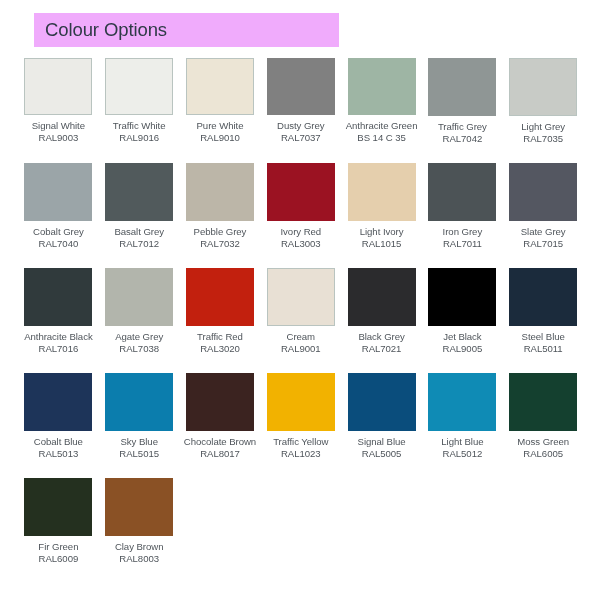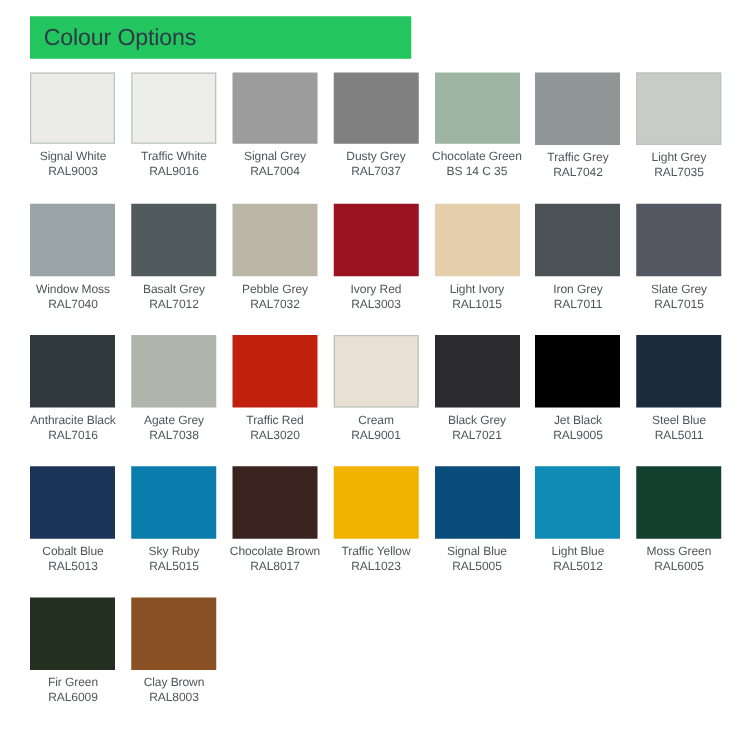--- a/index.html
+++ b/index.html
@@ -11,23 +11,23 @@
     overflow: hidden;
   }
   #page {
     position: relative;
     width: 600px; height: 600px;
     background: #ffffff;
   }
   
   #header-bar {
     position: absolute;
-    left: 24px; top: 13px;
+    left: 34px; top: 13px;
     width: 305px; height: 34px;
-    background: #22c55e;
+    background: #f0abfc;
     display: flex;
     align-items: center;
   }
   #header-title {
     padding-left: 11px;
     font-size: 18.5px;
     color: #2f3a47;
     letter-spacing: -0.1px;
     white-space: nowrap;
   }
@@ -94,58 +94,58 @@
         </div>
       </div>
       <div class="cell r0">
         <div class="swatch bordered" style="background: rgb(237, 238, 234);"></div>
         <div class="labels">
           <span class="lbl-name">Traffic White</span>
           <span class="lbl-code">RAL9016</span>
         </div>
       </div>
       <div class="cell r0">
-        <div class="swatch" style="background: rgb(156, 156, 156);"></div>
-        <div class="labels">
-          <span class="lbl-name">Signal Grey</span>
-          <span class="lbl-code">RAL7004</span>
+        <div class="swatch bordered" style="background: rgb(236, 229, 213);"></div>
+        <div class="labels">
+          <span class="lbl-name">Pure White</span>
+          <span class="lbl-code">RAL9010</span>
         </div>
       </div>
       <div class="cell r0">
         <div class="swatch" style="background: rgb(128, 128, 128);"></div>
         <div class="labels">
           <span class="lbl-name">Dusty Grey</span>
           <span class="lbl-code">RAL7037</span>
         </div>
       </div>
       <div class="cell r0">
         <div class="swatch" style="background: rgb(158, 181, 164);"></div>
         <div class="labels">
-          <span class="lbl-name">Chocolate Green</span>
+          <span class="lbl-name">Anthracite Green</span>
           <span class="lbl-code">BS 14 C 35</span>
         </div>
       </div>
       <div class="cell r1">
         <div class="swatch" style="background: rgb(143, 150, 149);"></div>
         <div class="labels">
           <span class="lbl-name">Traffic Grey</span>
           <span class="lbl-code">RAL7042</span>
         </div>
       </div>
       <div class="cell r1">
         <div class="swatch bordered" style="background: rgb(200, 203, 198);"></div>
         <div class="labels">
           <span class="lbl-name">Light Grey</span>
           <span class="lbl-code">RAL7035</span>
         </div>
       </div>
       <div class="cell r1">
         <div class="swatch" style="background: rgb(155, 165, 168);"></div>
         <div class="labels">
-          <span class="lbl-name">Window Moss</span>
+          <span class="lbl-name">Cobalt Grey</span>
           <span class="lbl-code">RAL7040</span>
         </div>
       </div>
       <div class="cell r1">
         <div class="swatch" style="background: rgb(81, 90, 92);"></div>
         <div class="labels">
           <span class="lbl-name">Basalt Grey</span>
           <span class="lbl-code">RAL7012</span>
         </div>
       </div>
@@ -236,21 +236,21 @@
       <div class="cell r3">
         <div class="swatch" style="background: rgb(29, 52, 89);"></div>
         <div class="labels">
           <span class="lbl-name">Cobalt Blue</span>
           <span class="lbl-code">RAL5013</span>
         </div>
       </div>
       <div class="cell r3">
         <div class="swatch" style="background: rgb(11, 125, 173);"></div>
         <div class="labels">
-          <span class="lbl-name">Sky Ruby</span>
+          <span class="lbl-name">Sky Blue</span>
           <span class="lbl-code">RAL5015</span>
         </div>
       </div>
       <div class="cell r3">
         <div class="swatch" style="background: rgb(59, 35, 32);"></div>
         <div class="labels">
           <span class="lbl-name">Chocolate Brown</span>
           <span class="lbl-code">RAL8017</span>
         </div>
       </div>

